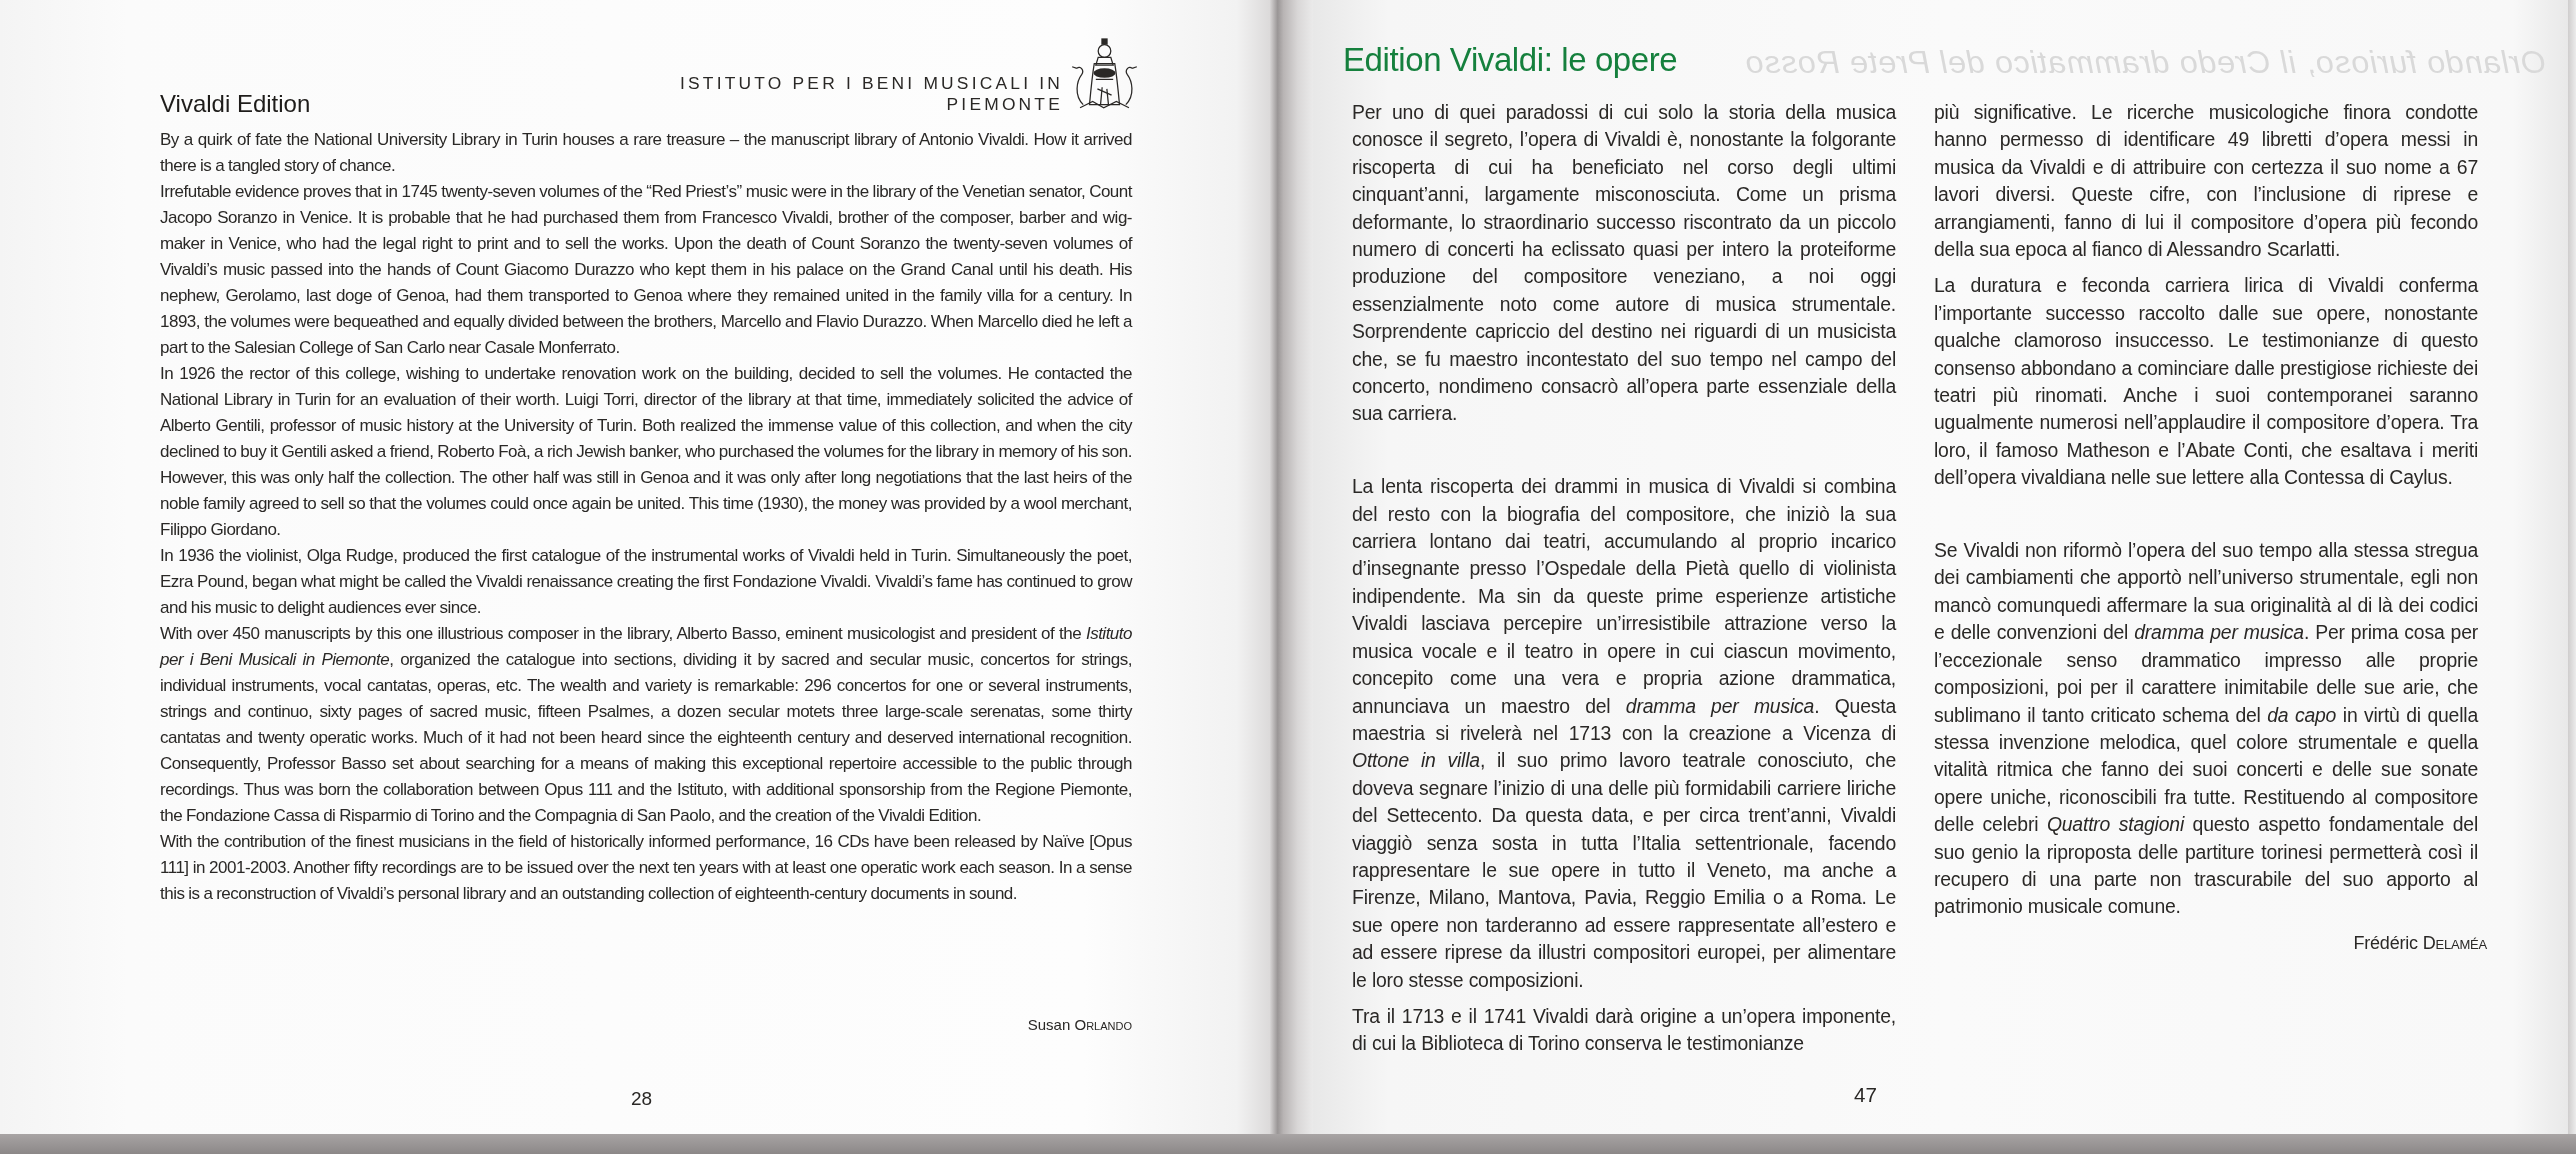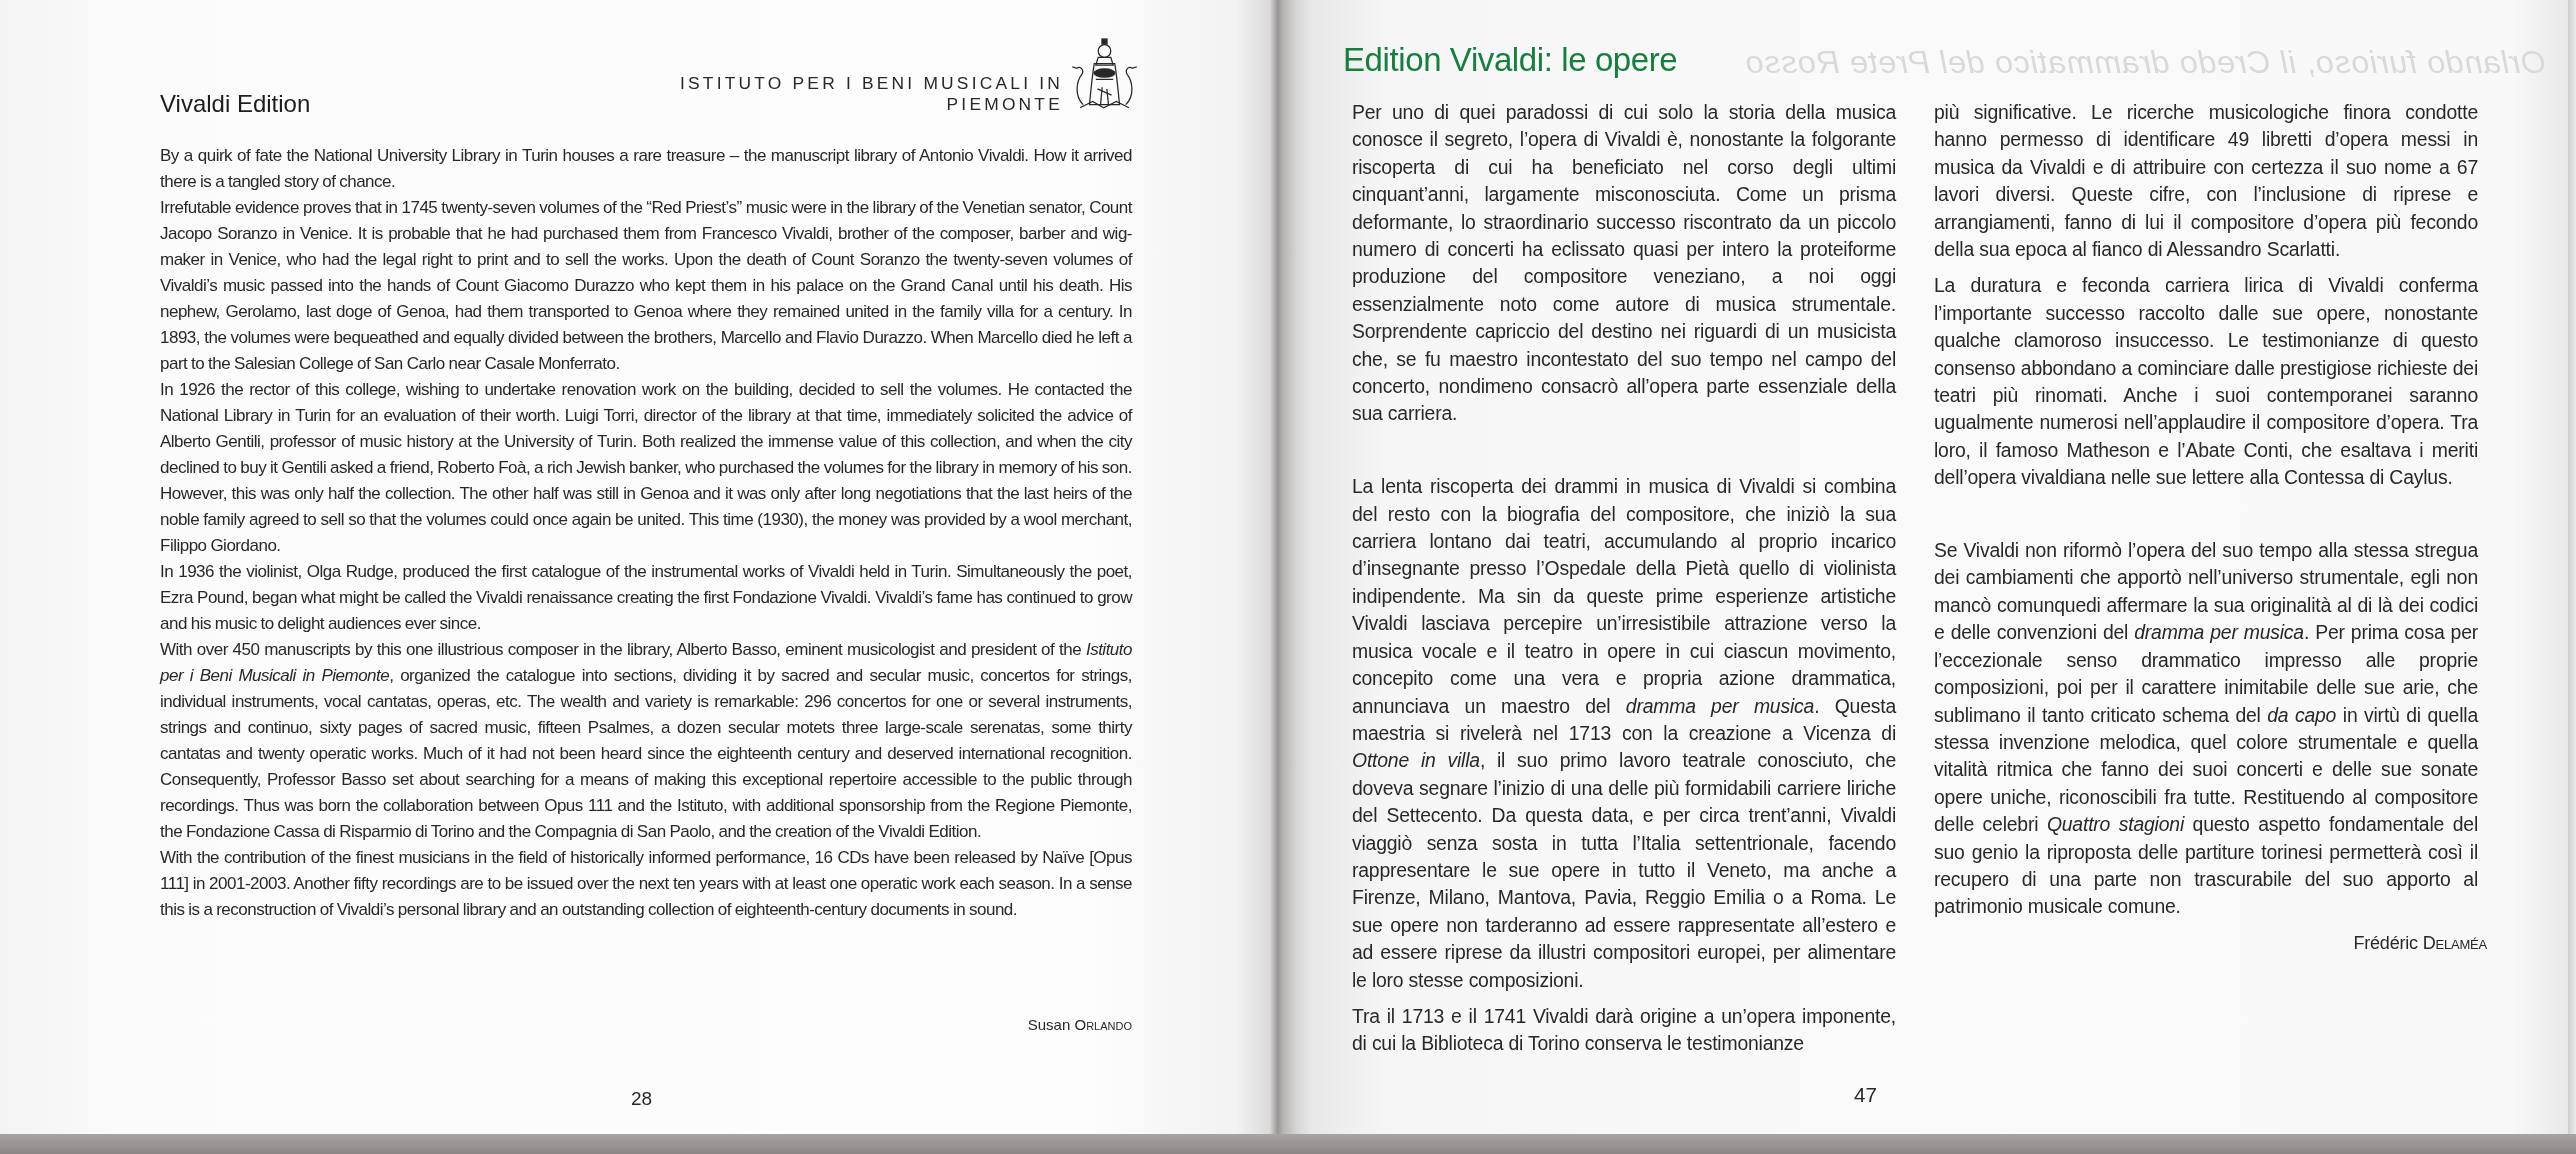--- a/index.html
+++ b/index.html
@@ -35,21 +35,21 @@
   .institute {
     position: absolute; left: 603px; top: 73px; width: 460px;
     text-align: right; font-size: 17.4px; letter-spacing: 3.2px; color: #2a2826;
   }
   .emblem { position: absolute; left: 1069px; top: 32px; width: 71px; height: 79px; }
   .left-title {
     position: absolute; left: 160px; top: 90px;
     font-size: 24px; color: #1e1c1a;
   }
   .left-body {
-    position: absolute; left: 160px; top: 143px; width: 972px;
+    position: absolute; left: 160px; top: 127px; width: 972px;
     font-size: 17px; line-height: 26px; text-align: justify;
     letter-spacing: -0.5px; word-spacing: -0.4px;
     font-family: "Liberation Sans Narrow", "Liberation Sans", sans-serif;
   }
   .left-body p { margin: 0; }
   .signature-left {
     position: absolute; left: 793px; top: 1016px; width: 339px; text-align: right;
     font-size: 15px;
   }
   .sc { font-variant: small-caps; }

